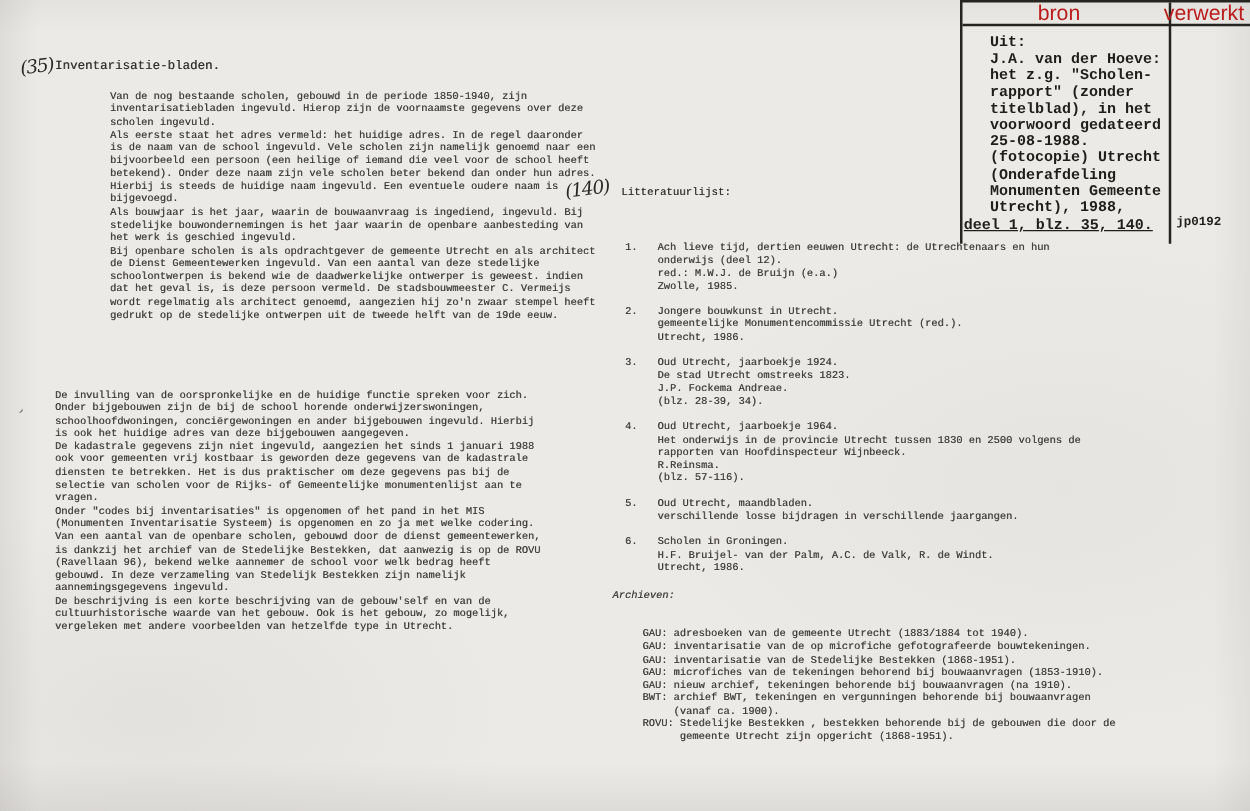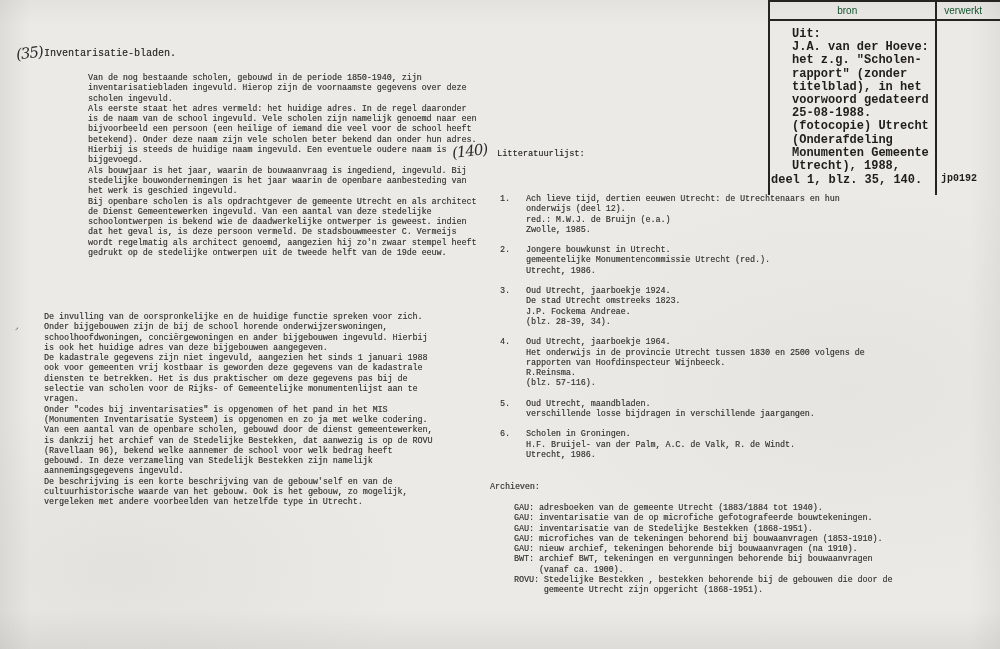--- a/index.html
+++ b/index.html
@@ -46,35 +46,36 @@
     position: absolute; left: 165px; top: 0; width: 2px; height: 193px;
     background: #26241f;
   }
   .src-header {
     position: absolute; left: 0; top: 0; width: 232px; height: 17px;
     border-bottom: 2px solid #26241f;
     display: flex;
   }
   .src-header .cell {
     font-family: "Liberation Sans", "DejaVu Sans", sans-serif;
-    font-size: 10px; color: #14532d;
+    font-size: 17px; color: #b91c1c;
     display: flex; align-items: center; justify-content: center;
   }
   .src-header .cell-bron { width: 165px; }
   .src-header .cell-verwerkt { width: 83px; }
   .src-text {
     position: absolute; left: 22px; top: 26px;
     font-size: 12px; line-height: 13.2px; font-weight: bold;
     color: #201e1a; white-space: pre;
     font-family: "Liberation Mono", "DejaVu Sans Mono", monospace;
   }
   .src-lastline {
     position: absolute; left: 1px; top: 171px;
     font-size: 12px; font-weight: bold; color: #201e1a; white-space: pre;
     font-family: "Liberation Mono", "DejaVu Sans Mono", monospace;
+    text-decoration: underline;
   }
   .src-code {
     position: absolute; left: 171px; top: 171px;
     font-size: 10px; font-weight: bold; color: #201e1a;
     font-family: "Liberation Mono", "DejaVu Sans Mono", monospace;
     text-align: right;
   }
   .stray-mark {
     left: 16px; top: 318px; font-size: 12px; color: rgba(60,58,54,0.65);
     font-family: "DejaVu Serif", serif; font-style: italic; transform: rotate(10deg);
@@ -167,21 +168,21 @@
 verschillende losse bijdragen in verschillende jaargangen.</div>
   </div>
   <div class="lit-item">
     <div class="type lit-num">6.</div>
     <div class="type">Scholen in Groningen.
 H.F. Bruijel- van der Palm, A.C. de Valk, R. de Windt.
 Utrecht, 1986.</div>
   </div>
 </div>
 
-<div class="abs type" style="left:490px; top:482px;">Archieven:</div>
+<div class="abs type" style="left:490px; top:472px;font-style:italic;">Archieven:</div>
 
 <div class="abs" style="left:514px; top:503px; width:420px;">
   <div class="type arch-entry">GAU: adresboeken van de gemeente Utrecht (1883/1884 tot 1940).</div>
   <div class="type arch-entry">GAU: inventarisatie van de op microfiche gefotografeerde bouwtekeningen.</div>
   <div class="type arch-entry">GAU: inventarisatie van de Stedelijke Bestekken (1868-1951).</div>
   <div class="type arch-entry">GAU: microfiches van de tekeningen behorend bij bouwaanvragen (1853-1910).</div>
   <div class="type arch-entry">GAU: nieuw archief, tekeningen behorende bij bouwaanvragen (na 1910).</div>
   <div class="type arch-entry">BWT: archief BWT, tekeningen en vergunningen behorende bij bouwaanvragen
      (vanaf ca. 1900).</div>
   <div class="type arch-entry">ROVU: Stedelijke Bestekken , bestekken behorende bij de gebouwen die door de

